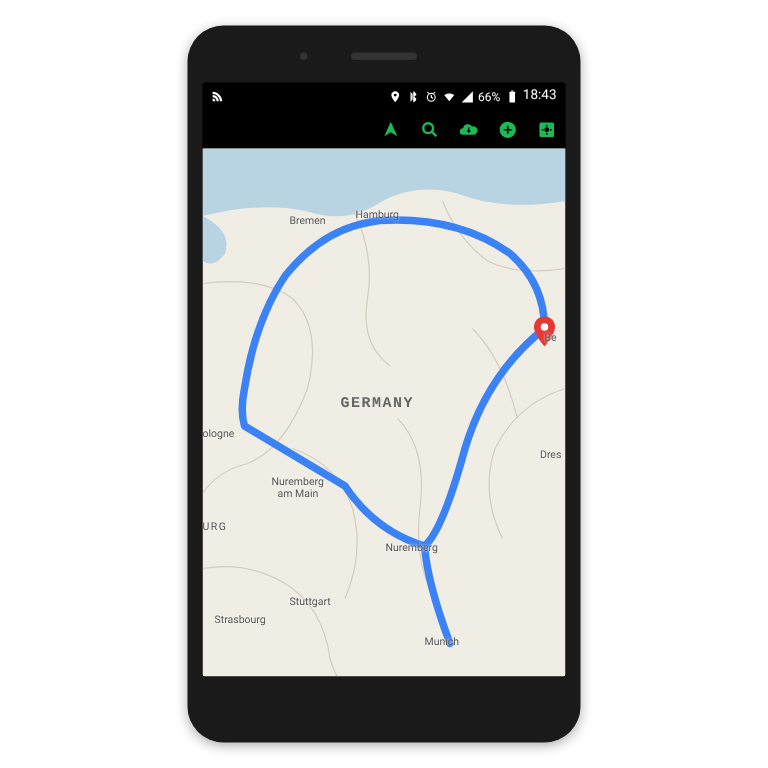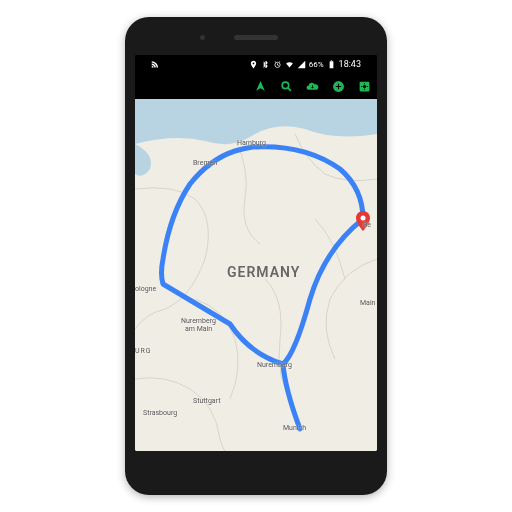--- a/index.html
+++ b/index.html
@@ -49,21 +49,21 @@
       overflow: hidden;
       display: flex;
       flex-direction: column;
     }
     .status-bar {
       height: 18px;
       background: #000;
       display: flex;
       align-items: center;
       justify-content: space-between;
-      padding: 0 16px;
+      padding: 0 6px;
       color: #fff;
       font-size: 9px;
     }
     .status-left { display: flex; gap: 3px; align-items: center; }
     .status-right { display: flex; gap: 3px; align-items: center; }
     .status-icon { width: 9px; height: 9px; display: inline-flex; align-items: center; justify-content: center; }
     .app-bar {
       height: 26px;
       background: #000;
       display: flex;
@@ -83,24 +83,25 @@
     .map-svg { position: absolute; inset: 0; width: 100%; height: 100%; }
     .city-label {
       position: absolute;
       font-size: 7px;
       color: #555;
       white-space: nowrap;
       text-shadow: 0 0 2px #fff;
     }
     .country-label {
       position: absolute;
-      font-size: 14px;
+      font-size: 10px;
       font-weight: 600;
       color: #666;
       letter-spacing: 1px;
+      font-family: Liberation Mono, monospace;
     }
     .battery-text { font-size: 8px; }
   </style>
 </head>
 <body>
 
 <div class="phone">
   <div class="earpiece"></div>
   <div class="screen">
 
@@ -205,28 +206,28 @@
 
         <path d="M118 48 Q170 45 205 70 Q228 90 228 120 L228 120 Q190 150 175 200 Q160 255 148 265 Q150 290 165 330 M148 265 Q115 255 95 225 Q70 210 28 185 Q25 175 28 160 Q35 115 55 85 Q75 60 100 52 Q110 49 118 48" stroke="#3b82f6" stroke-width="5" fill="none" stroke-linecap="round" stroke-linejoin="round"></path>
 
         <g transform="translate(228,112)">
           <path d="M0 0c-4 0-7 3-7 7 0 5 7 13 7 13s7-8 7-13c0-4-3-7-7-7z" fill="#e53935"></path>
           <circle cx="0" cy="7" r="2.5" fill="#fff"></circle>
         </g>
       </svg>
 
       <div class="city-label" style="top:40px;left:102px">Hamburg</div>
-      <div class="city-label" style="top:60px;left:58px">Bremen</div>
+      <div class="city-label" style="top:44px;left:58px">Bremen</div>
       <div class="city-label" style="top:122px;left:228px">Be</div>
       <div class="city-label" style="top:186px;left:0px">ologne</div>
       <div class="city-label" style="top:218px;left:46px">Nuremberg</div>
       <div class="city-label" style="top:226px;left:50px">am Main</div>
       <div class="city-label" style="top:262px;left:122px">Nuremberg</div>
       <div class="city-label" style="top:298px;left:58px">Stuttgart</div>
       <div class="city-label" style="top:325px;left:148px">Munich</div>
-      <div class="city-label" style="top:200px;left:225px">Main</div>
+      <div class="city-label" style="top:200px;left:225px">Dres</div>
       <div class="city-label" style="top:310px;left:8px">Strasbourg</div>
       <div class="city-label" style="top:248px;left:0px;font-weight:400;letter-spacing:1px">URG</div>
       <div class="country-label" style="top:165px;left:92px">GERMANY</div>
     </div>
 
   </div>
 </div>
 
 </body></html>

